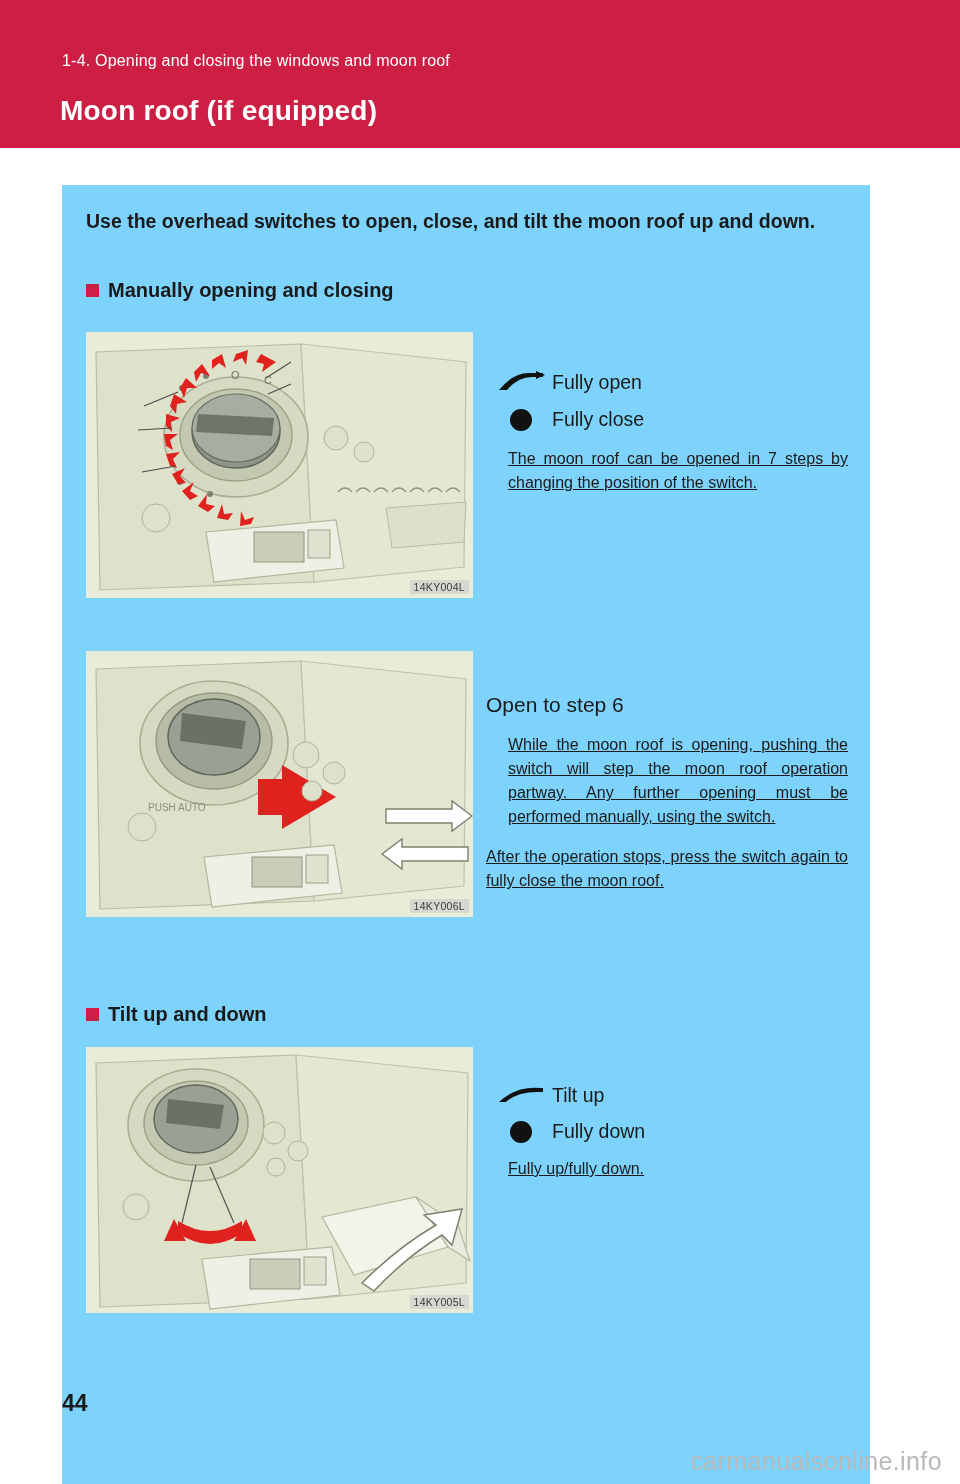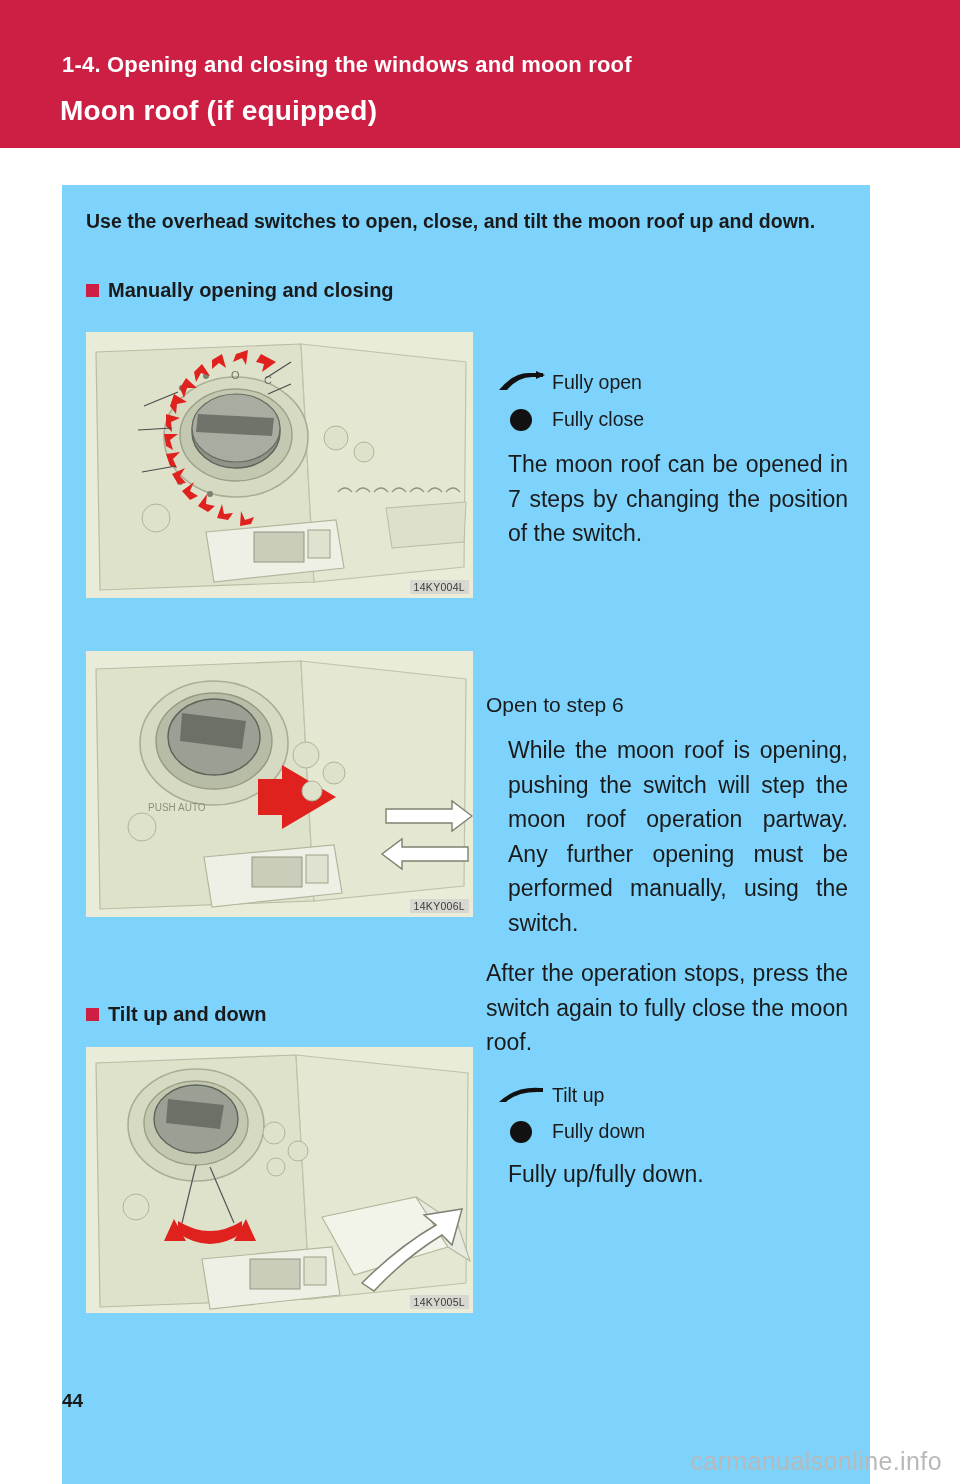--- a/index.html
+++ b/index.html
@@ -25,22 +25,22 @@
     top: 0;
     left: 0;
     width: 960px;
     height: 148px;
     background: #cc1f43;
   }
   .header-band .section-title {
     position: absolute;
     left: 62px;
     top: 52px;
-    font-size: 22px;
-    font-weight: bold;
+    font-size: 16px;
+    font-weight: normal;
     color: #ffffff;
     letter-spacing: 0.2px;
     white-space: nowrap;
   }
   .header-band .page-title {
     position: absolute;
     left: 60px;
     top: 95px;
     font-size: 28px;
     font-weight: bold;
@@ -107,24 +107,25 @@
   .rt {
     position: absolute;
     color: #1a1a1a;
     margin-top: 36px;
   }
   .rt-line {
     font-size: 19.5px;
     line-height: 1.35;
   }
   .rt-para {
-    font-size: 23px;
+    font-size: 16px;
     line-height: 1.5;
     text-align: justify;
     text-justify: inter-word;
+    text-decoration: underline;
   }
   .icon-row {
     display: flex;
     align-items: center;
     margin-bottom: 13px;
   }
   .icon-box {
     width: 62px;
     display: flex;
     justify-content: center;
@@ -139,21 +140,21 @@
     height: 22px;
     border-radius: 50%;
     background: #111111;
     display: block;
   }
   
   .folio {
     position: absolute;
     left: 62px;
     top: 1390px;
-    font-size: 19px;
+    font-size: 23px;
     font-weight: bold;
     color: #1a1a1a;
   }
   .watermark {
     position: absolute;
     right: 18px;
     bottom: 8px;
     font-size: 25px;
     color: #b9b9b9;
     letter-spacing: 0.4px;

